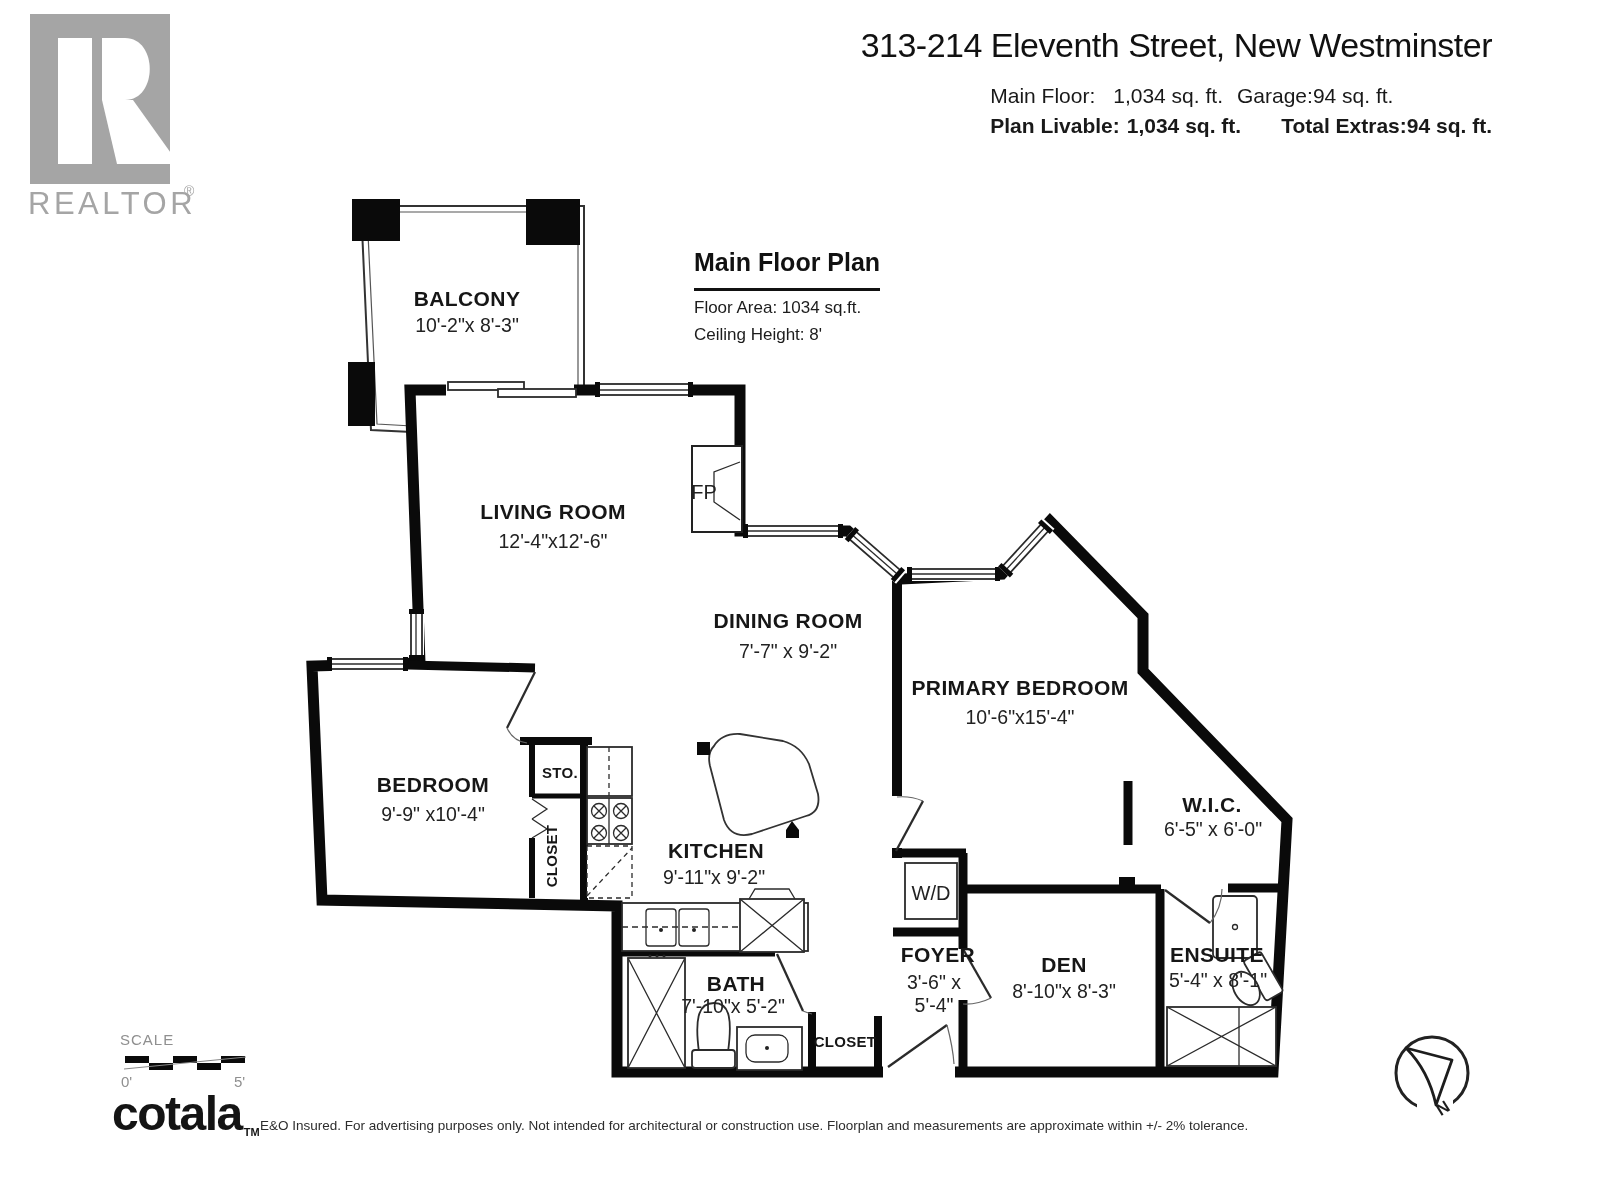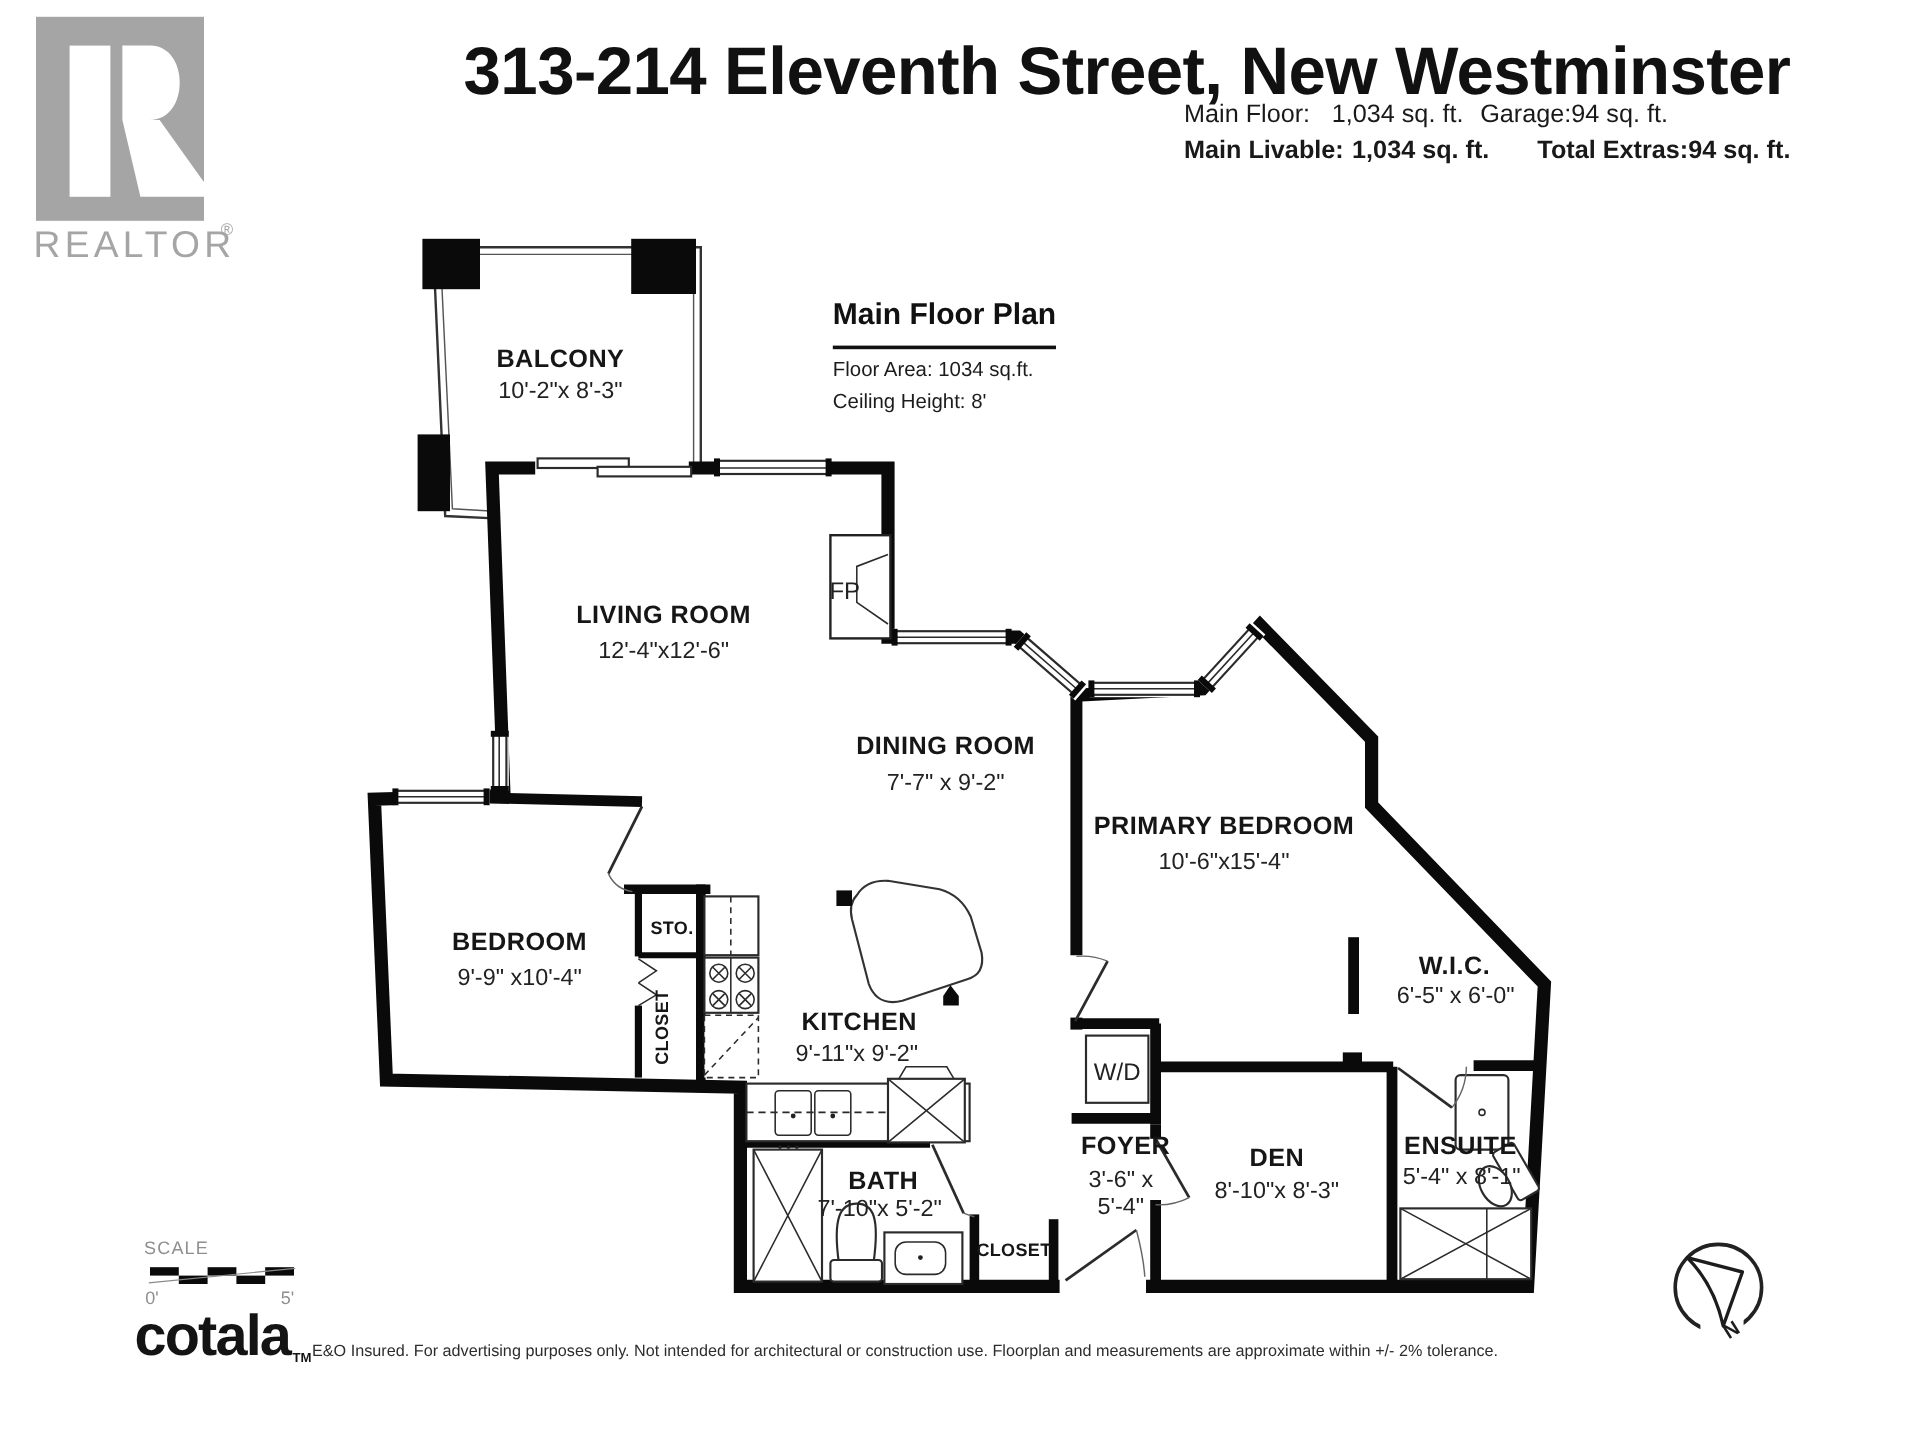--- a/index.html
+++ b/index.html
@@ -1,21 +1,21 @@
 <!DOCTYPE html>
 <html><head>
 <meta charset="utf-8">
 <style>
   html,body{margin:0;padding:0;background:#fff;}
   .page{position:relative;width:1600px;height:1200px;background:#fff;overflow:hidden;
         font-family:"Liberation Sans",sans-serif;color:#1a1a1a;}
   .plan-svg{position:absolute;left:0;top:0;}
 
   
-  .addr{position:absolute;top:26px;right:108px;font-size:56px;font-weight:700;
+  .addr{position:absolute;top:26px;right:108px;font-size:34px;font-weight:400;
         letter-spacing:-0.5px;color:#111;white-space:nowrap;}
   .stats{position:absolute;top:84px;right:108px;text-align:right;}
   .srow{display:flex;justify-content:flex-start;align-items:baseline;font-size:21px;color:#191919;
         margin-bottom:6px;white-space:nowrap;}
   .srow.bold{font-weight:700;}
   .m18{margin-left:18px}.m14{margin-left:14px}.m34{}.m7{margin-left:7px}.m26{margin-left:40px}
 
   
   .rlogo{position:absolute;left:26px;top:10px;}
 
@@ -61,21 +61,21 @@
 
   <div class="addr">313-214 Eleventh Street, New Westminster</div>
   <div class="stats">
     <div class="srow">
       <span>Main Floor:</span>
       <span class="m18">1,034 sq. ft.</span>
       <span class="m14">Garage:</span>
       <span class="m34">94 sq. ft.</span>
     </div>
     <div class="srow bold">
-      <span>Main Livable:</span>
+      <span>Plan Livable:</span>
       <span class="m7">1,034 sq. ft.</span>
       <span class="m26">Total Extras:</span>
       <span class="m34">94 sq. ft.</span>
     </div>
   </div>
 
   <div class="planinfo">
     <div class="pi-title">Main Floor Plan</div>
     <div class="pi-line">Floor Area: 1034 sq.ft.</div>
     <div class="pi-line">Ceiling Height: 8'</div>

